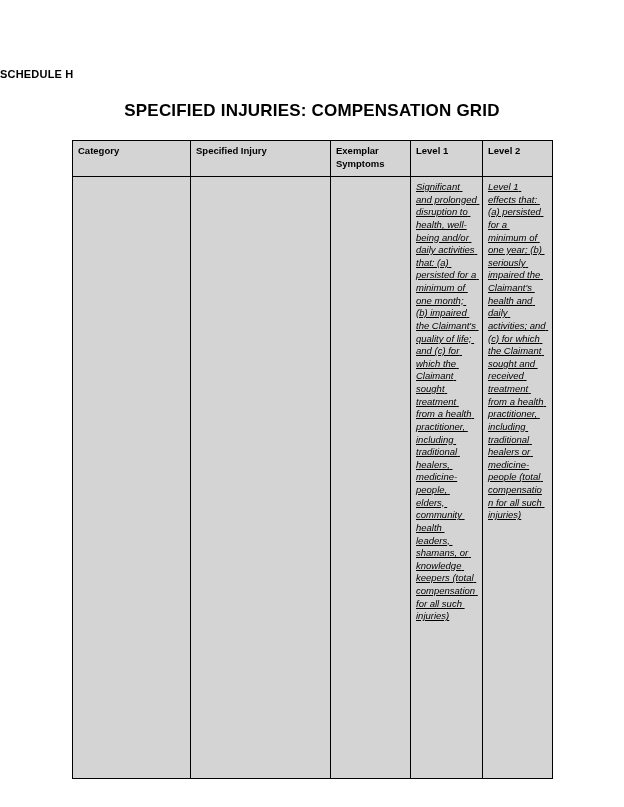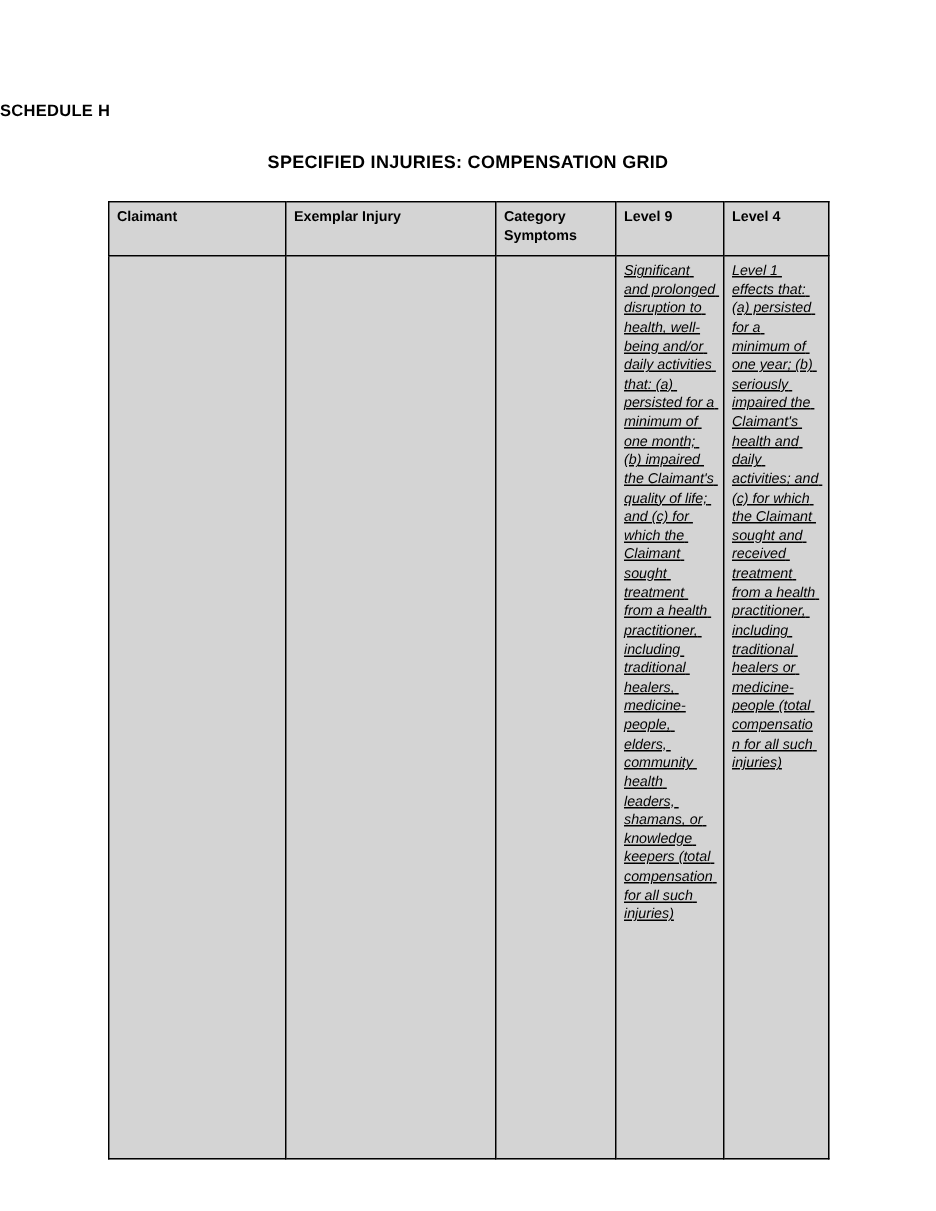--- a/index.html
+++ b/index.html
@@ -23,21 +23,21 @@
   }
   .doc-title {
     text-align: left;
     font-size: 11px;
     font-weight: bold;
     margin-top: 68px;
     letter-spacing: 0.2px;
   }
   .doc-subtitle {
     text-align: center;
-    font-size: 12px;
+    font-size: 17px;
     font-weight: bold;
     margin-top: 21px;
     letter-spacing: 0.2px;
   }
   .grid-wrap {
     margin: 19px 72px 0 72px;
   }
   table.grid {
     border-collapse: collapse;
     width: 480px;
@@ -87,25 +87,25 @@
     <table class="grid">
       <colgroup>
         <col class="c-category">
         <col class="c-injury">
         <col class="c-symptoms">
         <col class="c-level1">
         <col class="c-level2">
       </colgroup>
       <thead>
         <tr>
-          <th>Claimant</th>
-          <th>Exemplar Injury</th>
-          <th>Category Symptoms</th>
-          <th>Level 9</th>
-          <th>Level 4</th>
+          <th>Category</th>
+          <th>Specified Injury</th>
+          <th>Exemplar Symptoms</th>
+          <th>Level 1</th>
+          <th>Level 2</th>
         </tr>
       </thead>
       <tbody>
         <tr>
           <td class="empty-cell">
             <span class="cell-text"></span>
           </td>
           <td class="empty-cell">
             <span class="cell-text"></span>
           </td>

